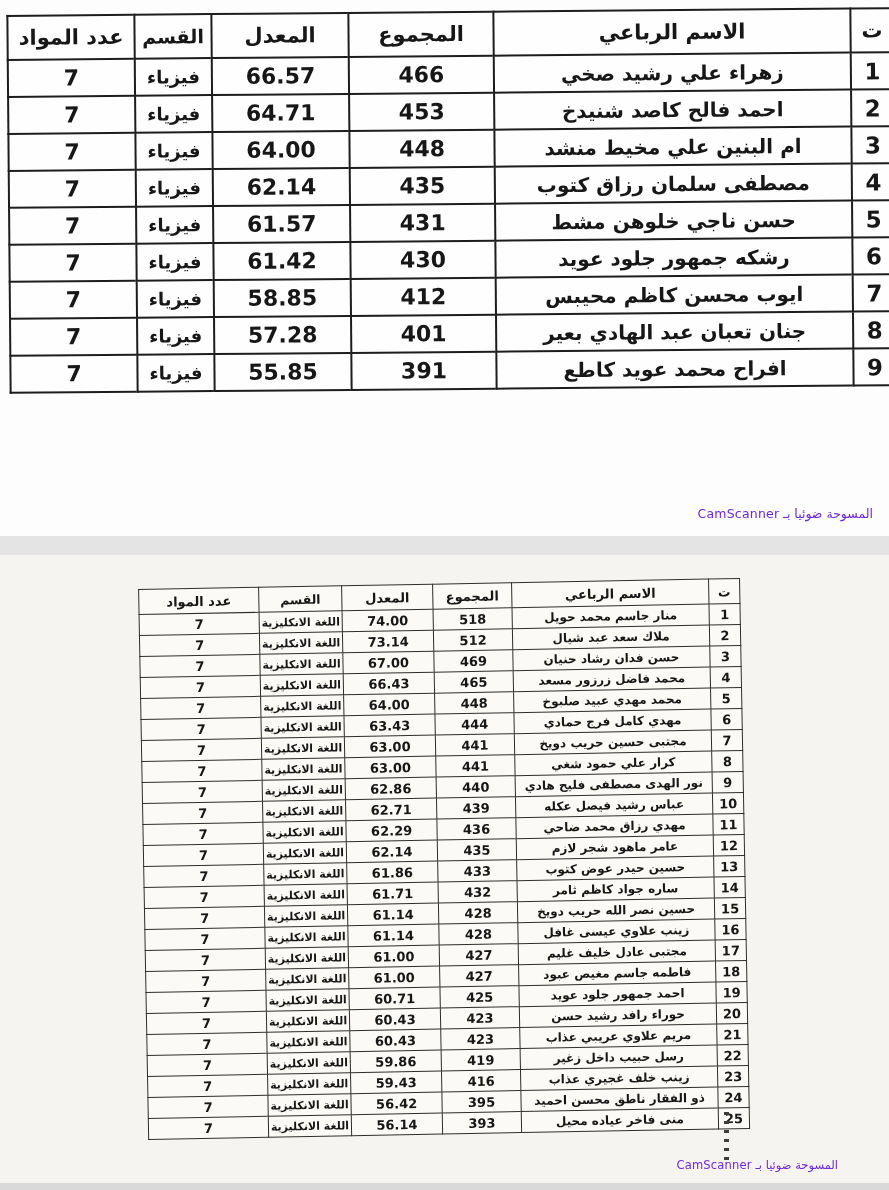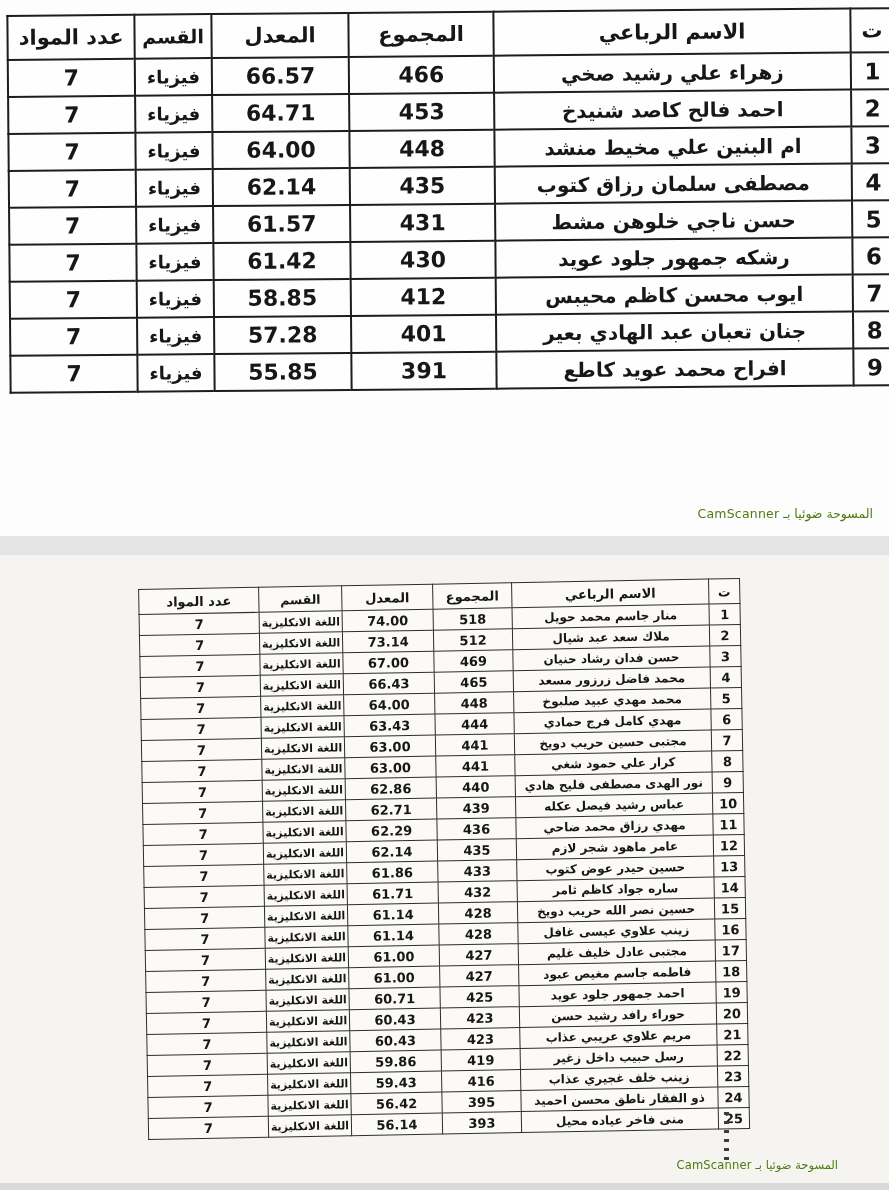--- a/index.html
+++ b/index.html
@@ -64,21 +64,21 @@
   .t2 .col-subjects{width:119px;}
   .t2 td.col-no{font-size:13px;}
   .t2 td.col-name{font-size:12px;}
   .t2 td.col-total,.t2 td.col-avg,.t2 td.col-subjects{font-size:13px;}
   .t2 td.col-dept{font-size:11px;}
   .t2 th.col-dept,.t2 th.col-no{font-size:12.5px;}
 
   
   .wm{
     position:absolute;direction:rtl;
-    color:#4d7c0f;font-size:12.5px;font-weight:normal;
+    color:#6d28d9;font-size:12.5px;font-weight:normal;
     letter-spacing:0.2px;
   }
   .wm1{right:16px;top:506px;}
   .wm2{right:51px;top:1158px;font-size:11.5px;}
   .dots{
     position:absolute;left:724px;top:1112px;width:5px;height:48px;
     background:repeating-linear-gradient(to bottom,#3d3d3d 0 3px,transparent 3px 9px);
   }
 </style>
 </head>

